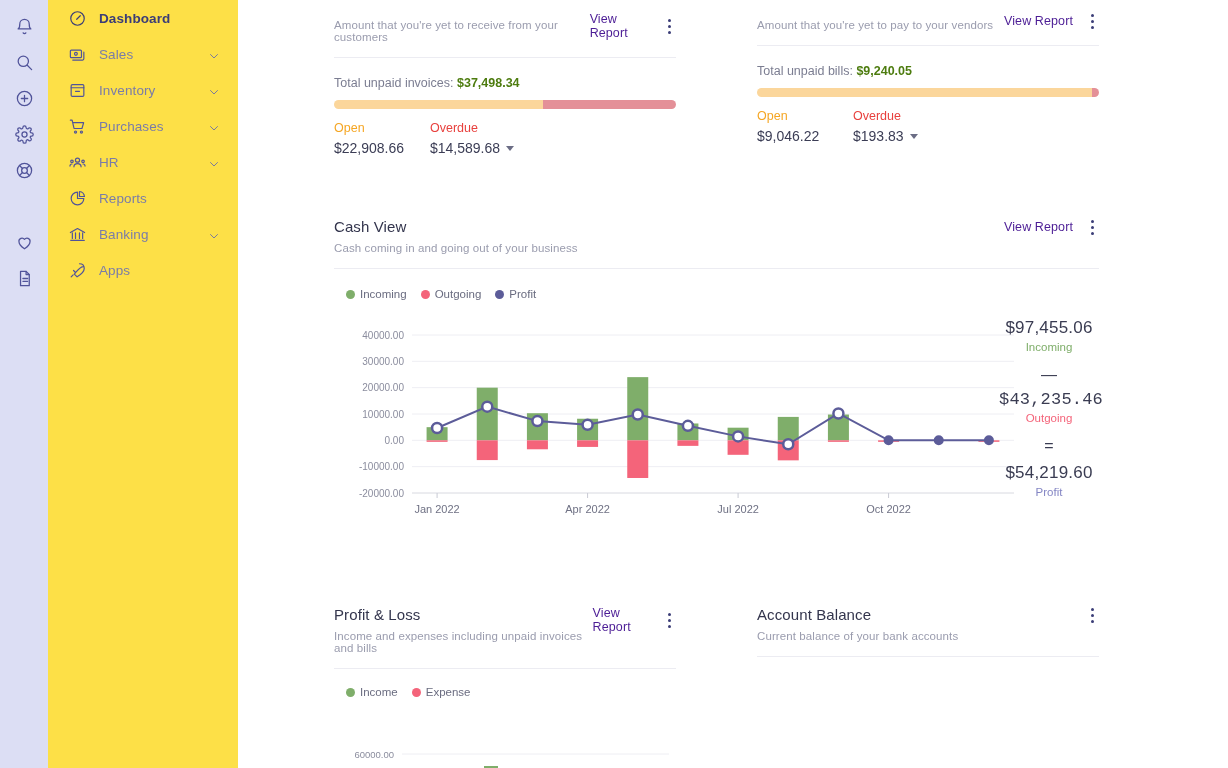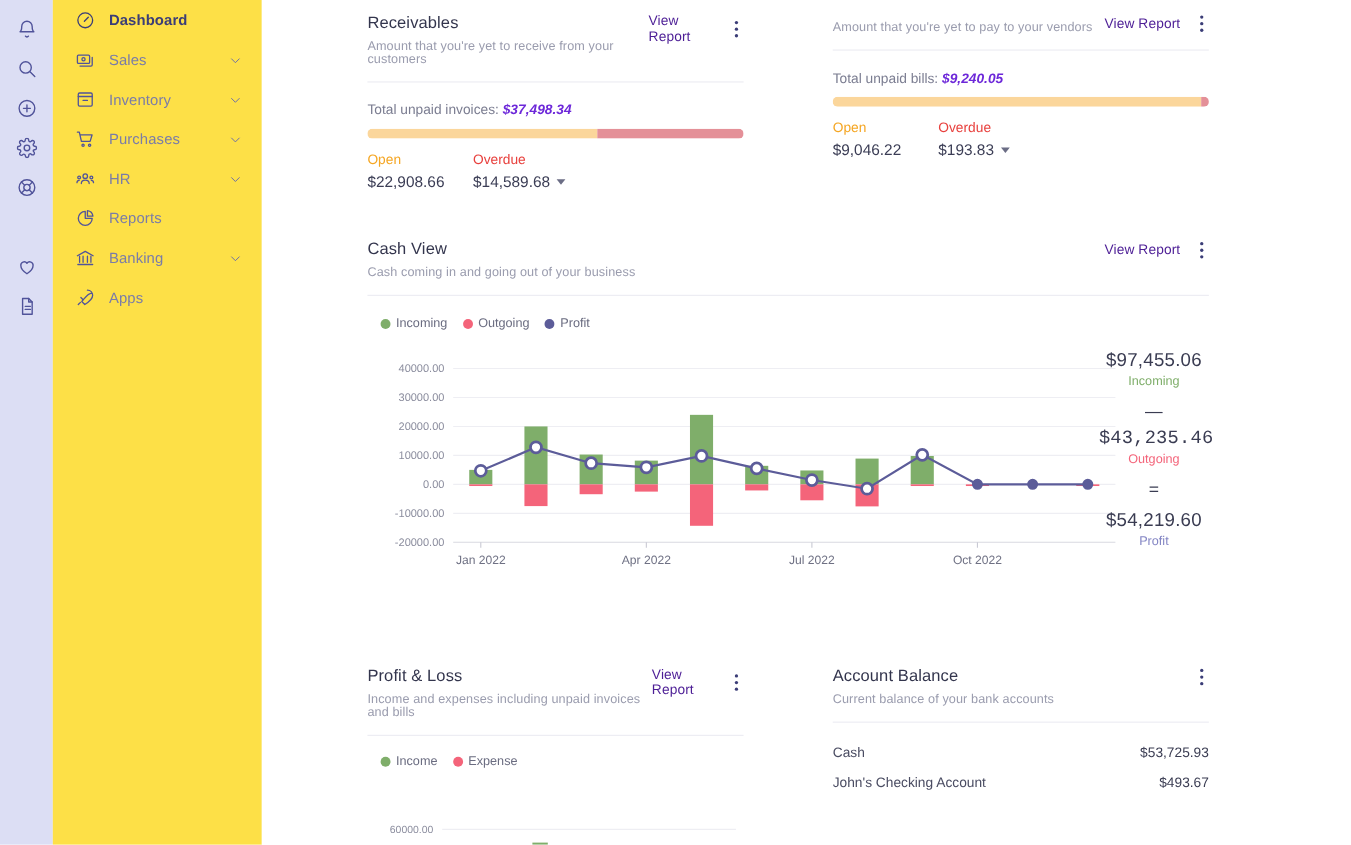--- a/index.html
+++ b/index.html
@@ -76,21 +76,21 @@
   .view-report {
     font-size: 12.5px; color: #4c1d95; cursor: pointer; letter-spacing: .1px;
   }
   .kebab { width: 14px; height: 18px; display:flex; flex-direction:column;
            align-items:center; justify-content:center; gap:3px; cursor:pointer; }
   .kebab i { width: 3px; height: 3px; border-radius: 50%; background: #3b3d77; display:block; }
   .divider { height: 1px; background: #ececf2; }
 
   
   .total-line { font-size: 12.5px; color: #7b7d91; }
-  .total-line b { color: #6d28d9; font-weight: 700; font-style: italic; }
+  .total-line b { color: #4d7c0f; font-weight: 700; }
   .bar-track { height: 9px; border-radius: 5px; overflow: hidden; display: flex; }
   .bar-open { background: #fbd69b; }
   .bar-over { background: #e49098; }
   .legend-row { display: flex; }
   .leg-col .leg-name { font-size: 12.5px; }
   .leg-col .leg-val { font-size: 14px; color: #3b3d55; margin-top: 5px; display:flex; align-items:center; gap:6px;}
   .open-c { color: #f5a623; }
   .over-c { color: #e8413e; }
   .caret { width:0;height:0;border-left:4px solid transparent;border-right:4px solid transparent;
            border-top:5px solid #6b6d85; display:inline-block; cursor:pointer;}
@@ -279,21 +279,20 @@
       </span>
       <span class="nav-label">Apps</span>
     </div>
   </div>
 
   <div class="main">
 
     <div class="card" style="position:absolute;left:96px;top:12px;width:342px;">
       <div class="card-head">
         <div>
-          <div class="card-title">Receivables</div>
           <div class="card-sub">Amount that you're yet to receive from your customers</div>
         </div>
         <div class="head-right">
           <span class="view-report">View Report</span>
           <span class="kebab">
               <i></i>
               <i></i>
               <i></i>
             </span>
         </div>
@@ -505,26 +504,16 @@
         </div>
         <div class="head-right">
           <span class="kebab">
               <i></i>
               <i></i>
               <i></i>
             </span>
         </div>
       </div>
       <div class="divider" style="margin-top:14px;"></div>
-      <div style="margin-top:13px;">
-        <div class="acct-row">
-          <span class="acct-name">Cash</span>
-          <span class="acct-val">$53,725.93</span>
-        </div>
-        <div class="acct-row">
-          <span class="acct-name">John's Checking Account</span>
-          <span class="acct-val">$493.67</span>
-        </div>
-      </div>
     </div>
 
   </div>
 </div>
 
 </body></html>

